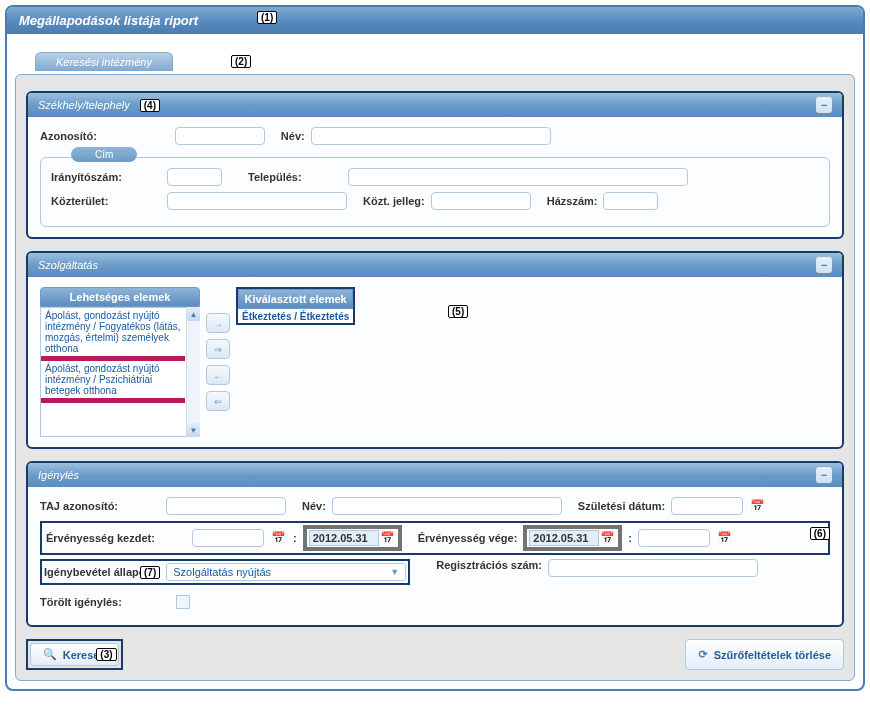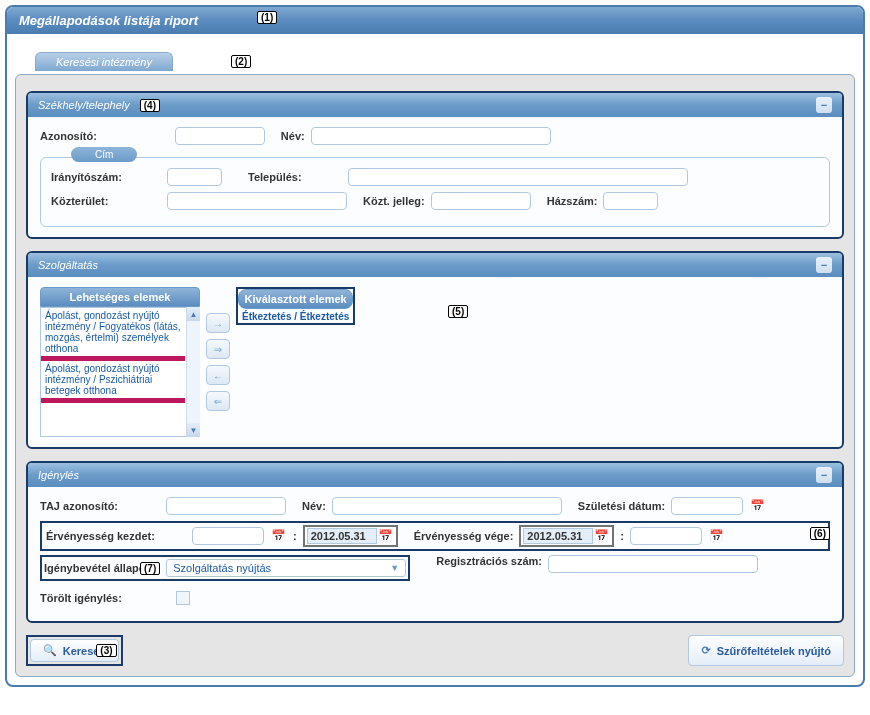--- a/index.html
+++ b/index.html
@@ -205,21 +205,21 @@
   height: 14px;
   background: linear-gradient(to bottom, #e4eef8, #c6d8ec);
   color: #4a7cb0;
   font-size: 8px;
   display: flex; align-items: center; justify-content: center;
 }
 .fake-scrollbar .arrow.bottom { position: absolute; bottom: 0; left:0; right:0; }
 .date-cell {
   display: inline-flex;
   align-items: flex-start;
-  border: 2px solid #737373;
+  border: 4px solid #737373;
   padding: 1px 2px;
 }
 .date-input {
   border: 1px solid #b0c8e0;
   padding: 1px 3px;
   font-size: 11px;
   font-weight: bold;
   color: #333;
   width: 70px;
   background: #e4eef8;
@@ -350,21 +350,21 @@
                 </div>
               </div>
               <div class="move-buttons">
                 <div class="move-btn">→</div>
                 <div class="move-btn">⇒</div>
                 <div class="move-btn">←</div>
                 <div class="move-btn">⇐</div>
               </div>
               <div style="position:relative;">
                 <div class="selected-box">
-                  <div class="listbox-header" style="border-radius:8px;">Kiválasztott elemek</div>
+                  <div class="listbox-header" style="border-radius:0;">Kiválasztott elemek</div>
                   <div style="padding:2px 4px; font-weight:bold; color:#1a5aa0; font-size:10px; height:14px;">Étkeztetés / Étkeztetés</div>
                 </div>
                 <span class="annot" style="left:212px; top:18px;">(5)</span>
               </div>
             </div>
           </div>
         </div>
 
         <div class="section">
           <div class="section-header">
@@ -425,20 +425,20 @@
         <div class="button-row">
           <div class="search-border">
             <div class="btn">
               <span style="color:#4a7cb0;">🔍</span>
               <span>Keresés</span>
             </div>
             <span class="annot" style="right:4px; top:7px;">(3)</span>
           </div>
           <div class="btn">
             <span style="color:#4a7cb0;">⟳</span>
-            <span>Szűrőfeltételek nyújtó</span>
+            <span>Szűrőfeltételek törlése</span>
           </div>
         </div>
 
       </div>
     </div>
   </div>
 </div>
 
 </body></html>

